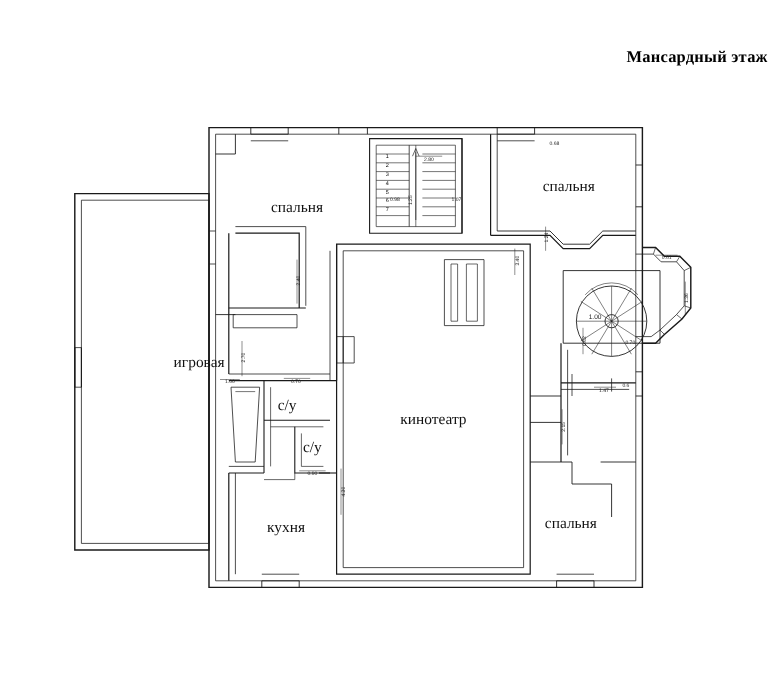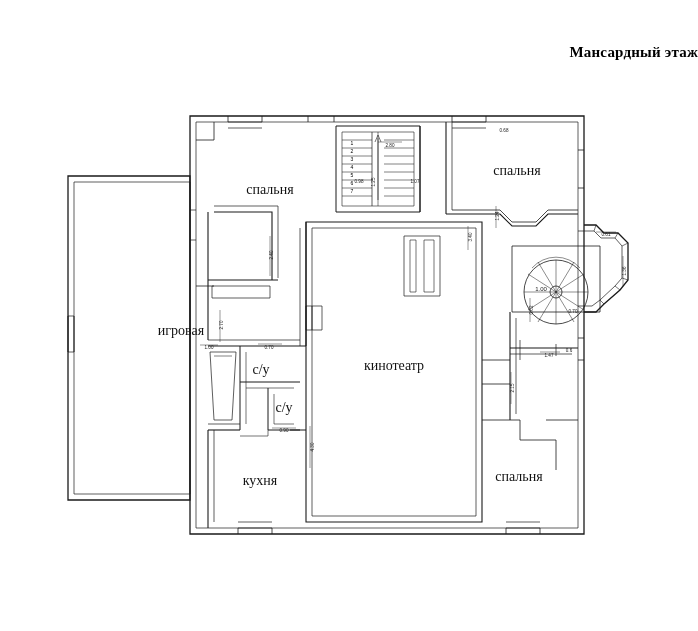--- a/index.html
+++ b/index.html
@@ -202,21 +202,21 @@
       <path d="M596,232 L616,232" stroke-width="0.45"></path>
       <path d="M378,142 L402,142" stroke-width="0.45"></path>
       <path d="M200,345 L218,345" stroke-width="0.45"></path>
     </g>
   </svg>
 
   <div class="room-label" style="left:137px; top:331px;margin-left:44px;">игровая</div>
   <div class="room-label" style="left:270px; top:190px;">спальня</div>
   <div class="room-label" style="left:517px; top:171px;">спальня</div>
   <div class="room-label" style="left:519px; top:477px;">спальня</div>
-  <div class="room-label" style="left:394px; top:366px;">кинотеатр</div>
+  <div class="room-label" style="left:394px; top:382px;">кинотеатр</div>
   <div class="room-label" style="left:260px; top:481px;">кухня</div>
   <div class="room-label" style="left:261px; top:370px;">с/у</div>
   <div class="room-label" style="left:284px; top:408px;">с/у</div>
 
   <div class="dim-label flat" style="left:504px; top:130px;">0.68</div>
   <div class="dim-label flat" style="left:390px; top:145px;">2.80</div>
   <div class="dim-label flat" style="left:359px; top:181px;">0.98</div>
   <div class="dim-label rot" style="left:373px; top:182px;">1.25</div>
   <div class="dim-label flat" style="left:415px; top:181px;">1.07</div>
   <div class="dim-label rot" style="left:497px; top:216px;">1.24</div>

